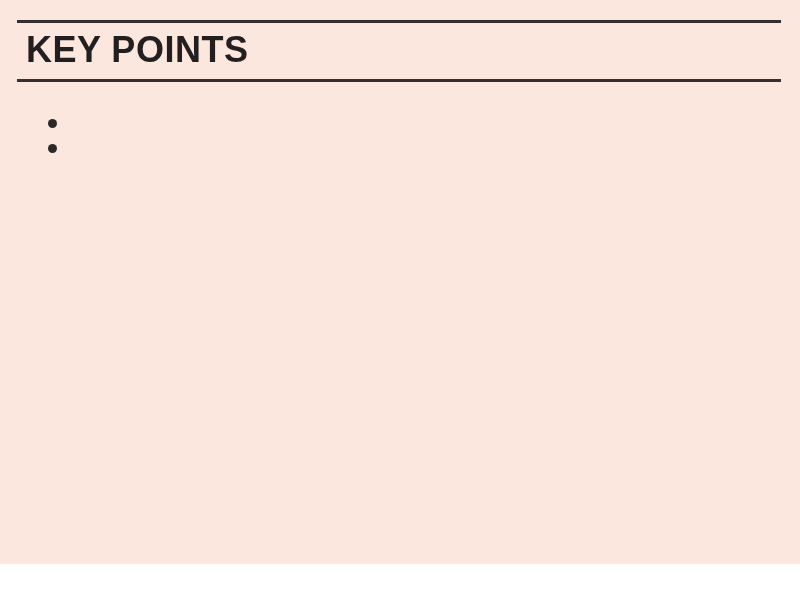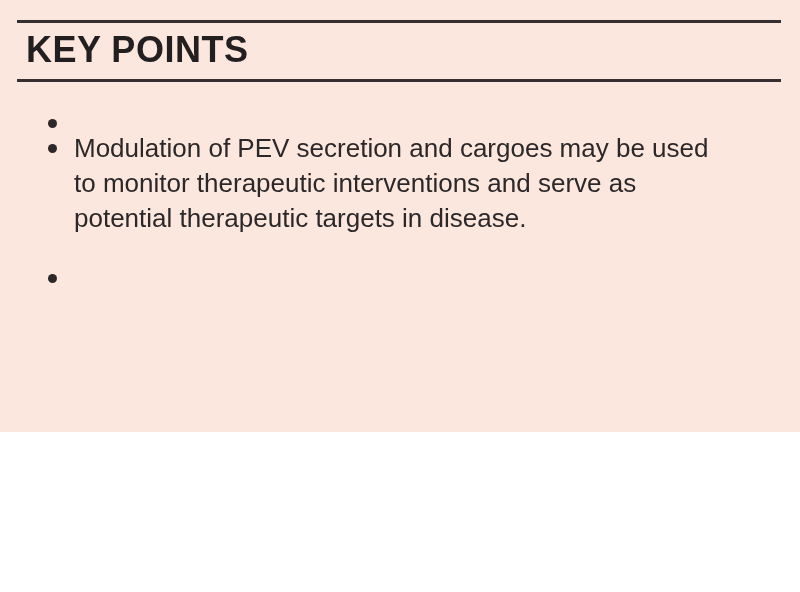--- a/index.html
+++ b/index.html
@@ -2,21 +2,21 @@
 <html><head>
 <meta charset="utf-8">
 <style>
   html, body {
     margin: 0;
     padding: 0;
   }
   .page {
     position: relative;
     width: 800px;
-    height: 432px;
+    height: 564px;
     background: #fce7de;
     font-family: "Liberation Sans", sans-serif;
     overflow: hidden;
   }
   .rule {
     position: absolute;
     height: 3px;
     background: #352f31;
   }
   .rule-top    { top: 20px;  left: 17px; right: 19px; }
@@ -65,19 +65,16 @@
 </style>
 </head>
 <body>
 
 <div class="page">
   <div class="rule rule-top"></div>
   <h1 class="title">KEY POINTS</h1>
   <div class="rule rule-mid"></div>
   <ul class="bullets">
       <li><span class="dot"></span></li>
-      <li><span class="dot"></span><span class="bullet-text">Modulation of PEV secretion and cargoes may be used
-to monitor therapeutic interventions and serve as
-potential therapeutic targets in disease.</span></li>
       <li><span class="dot"></span></li>
     </ul>
   <div class="rule rule-bottom"></div>
 </div>
 
 </body></html>

